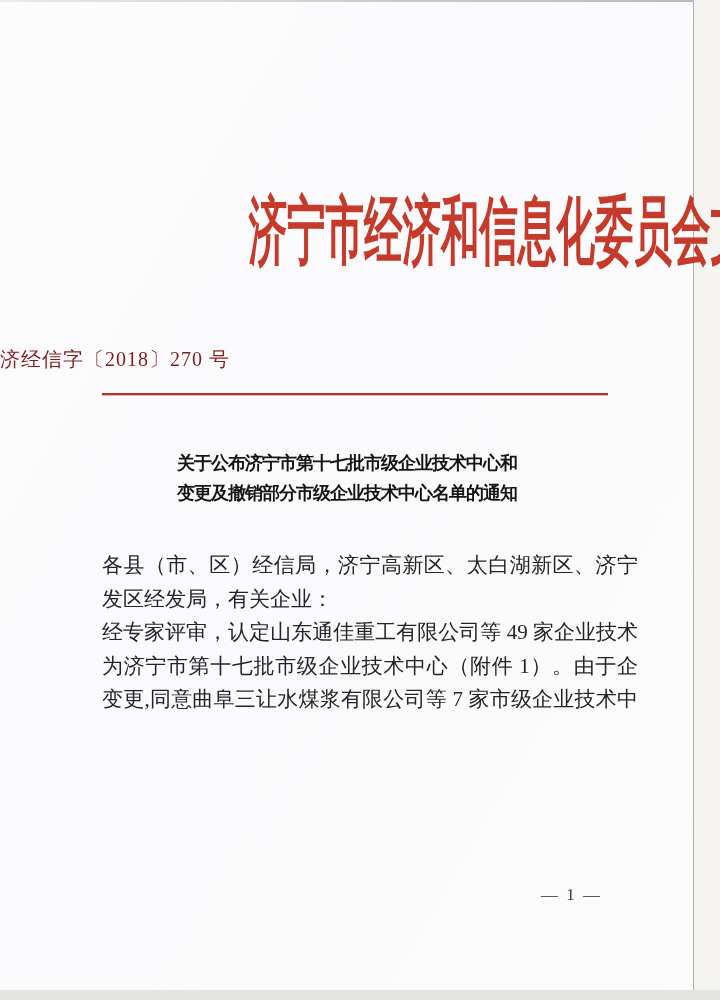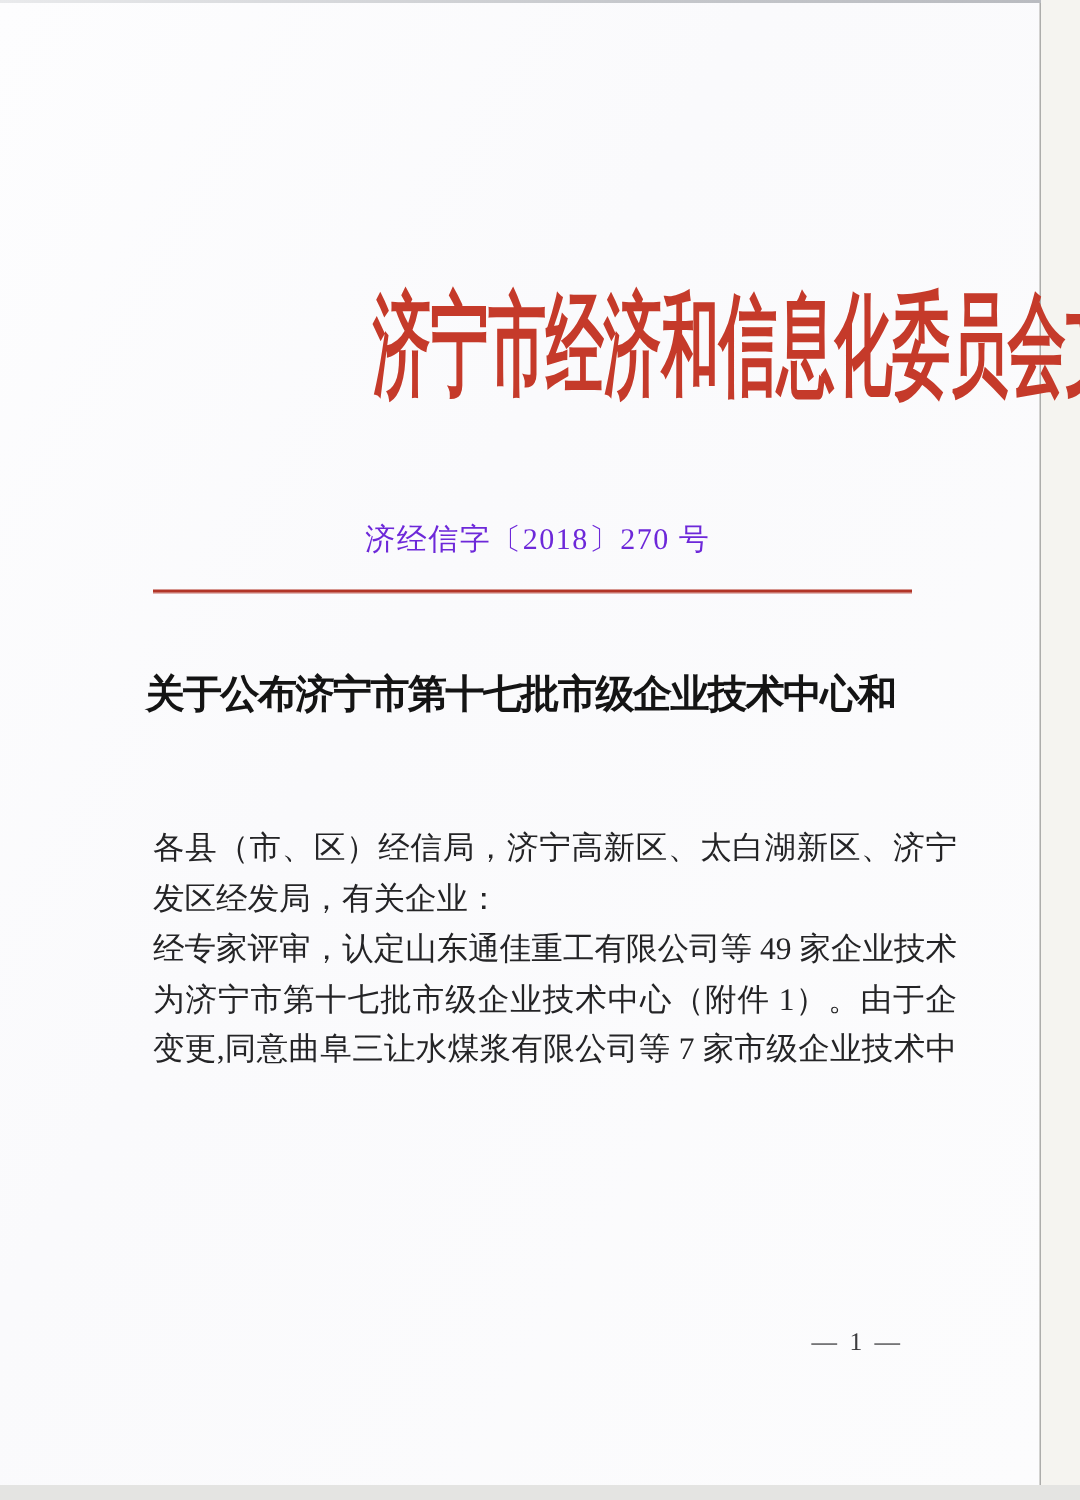--- a/index.html
+++ b/index.html
@@ -59,43 +59,42 @@
     transform: scaleX(0.52);
     transform-origin: 50% 0;
     letter-spacing: 0;
   }
   
   .doc-number {
     position: absolute;
     top: 346px;
     left: 0;
     width: 717px;
-    text-align: center;
     font-size: 20px;
-    color: #6d28d9;
+    color: #7f1d1d;
     letter-spacing: 1px;
   }
   
   .red-divider {
     position: absolute;
     top: 393px;
     left: 102px;
     width: 506px;
     height: 2px;
     background: #b23527;
     box-shadow: 0 1px 0 rgba(178,53,39,0.35);
   }
   
   .doc-title {
     position: absolute;
     top: 448px;
     left: 0;
     width: 694px;
     text-align: center;
-    font-size: 26px;
+    font-size: 18px;
     font-weight: 700;
     line-height: 30px;
     letter-spacing: -1px;
     color: #141414;
   }
   
   .body-block {
     position: absolute;
     top: 549px;
     left: 102px;
@@ -141,20 +140,21 @@
 <div class="header-wrap">
   <span class="header-title">济宁市经济和信息化委员会文件</span>
 </div>
 
 <div class="doc-number">济经信字〔2018〕270 号</div>
 
 <div class="red-divider"></div>
 
 <div class="doc-title">
   <div>关于公布济宁市第十七批市级企业技术中心和</div>
+  <div>变更及撤销部分市级企业技术中心名单的通知</div>
 </div>
 
 <div class="body-block">
   <div class="body-line fill">各县（市、区）经信局，济宁高新区、太白湖新区、济宁经济开</div>
   <div class="body-line">发区经发局，有关企业：</div>
   <div class="body-line fill">经专家评审，认定山东通佳重工有限公司等 49 家企业技术中心</div>
   <div class="body-line fill">为济宁市第十七批市级企业技术中心（附件 1）。由于企业名称</div>
   <div class="body-line fill">变更,同意曲阜三让水煤浆有限公司等 7 家市级企业技术中心名</div>
 </div>
 

